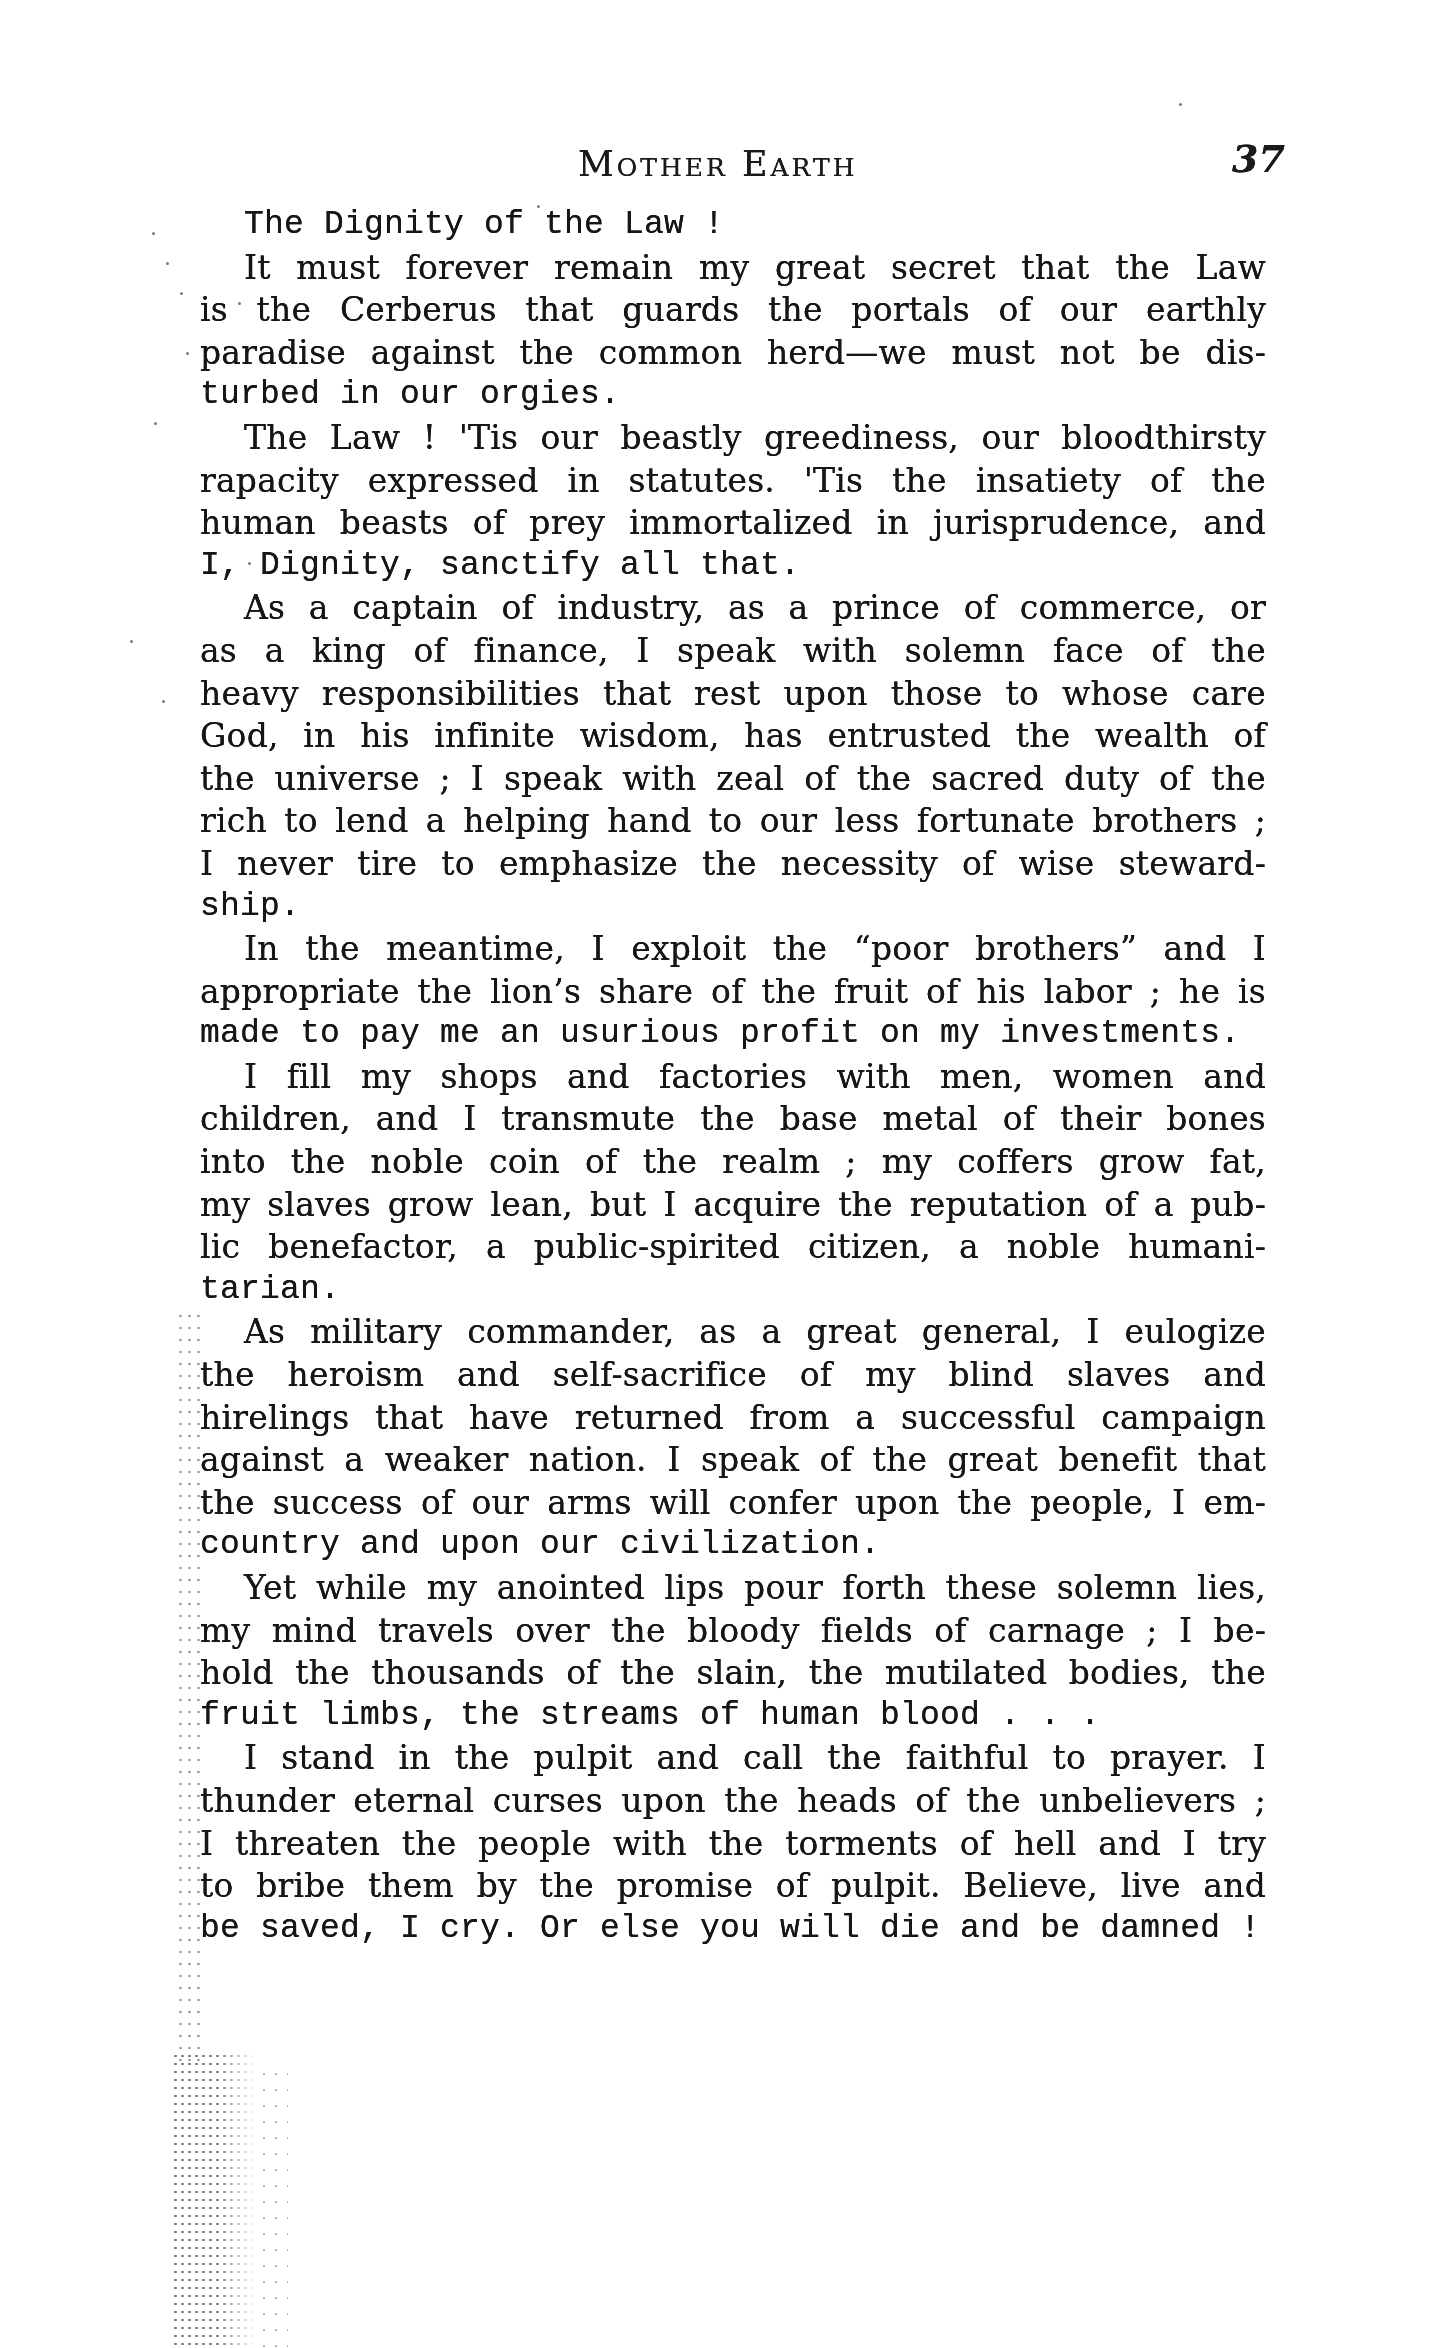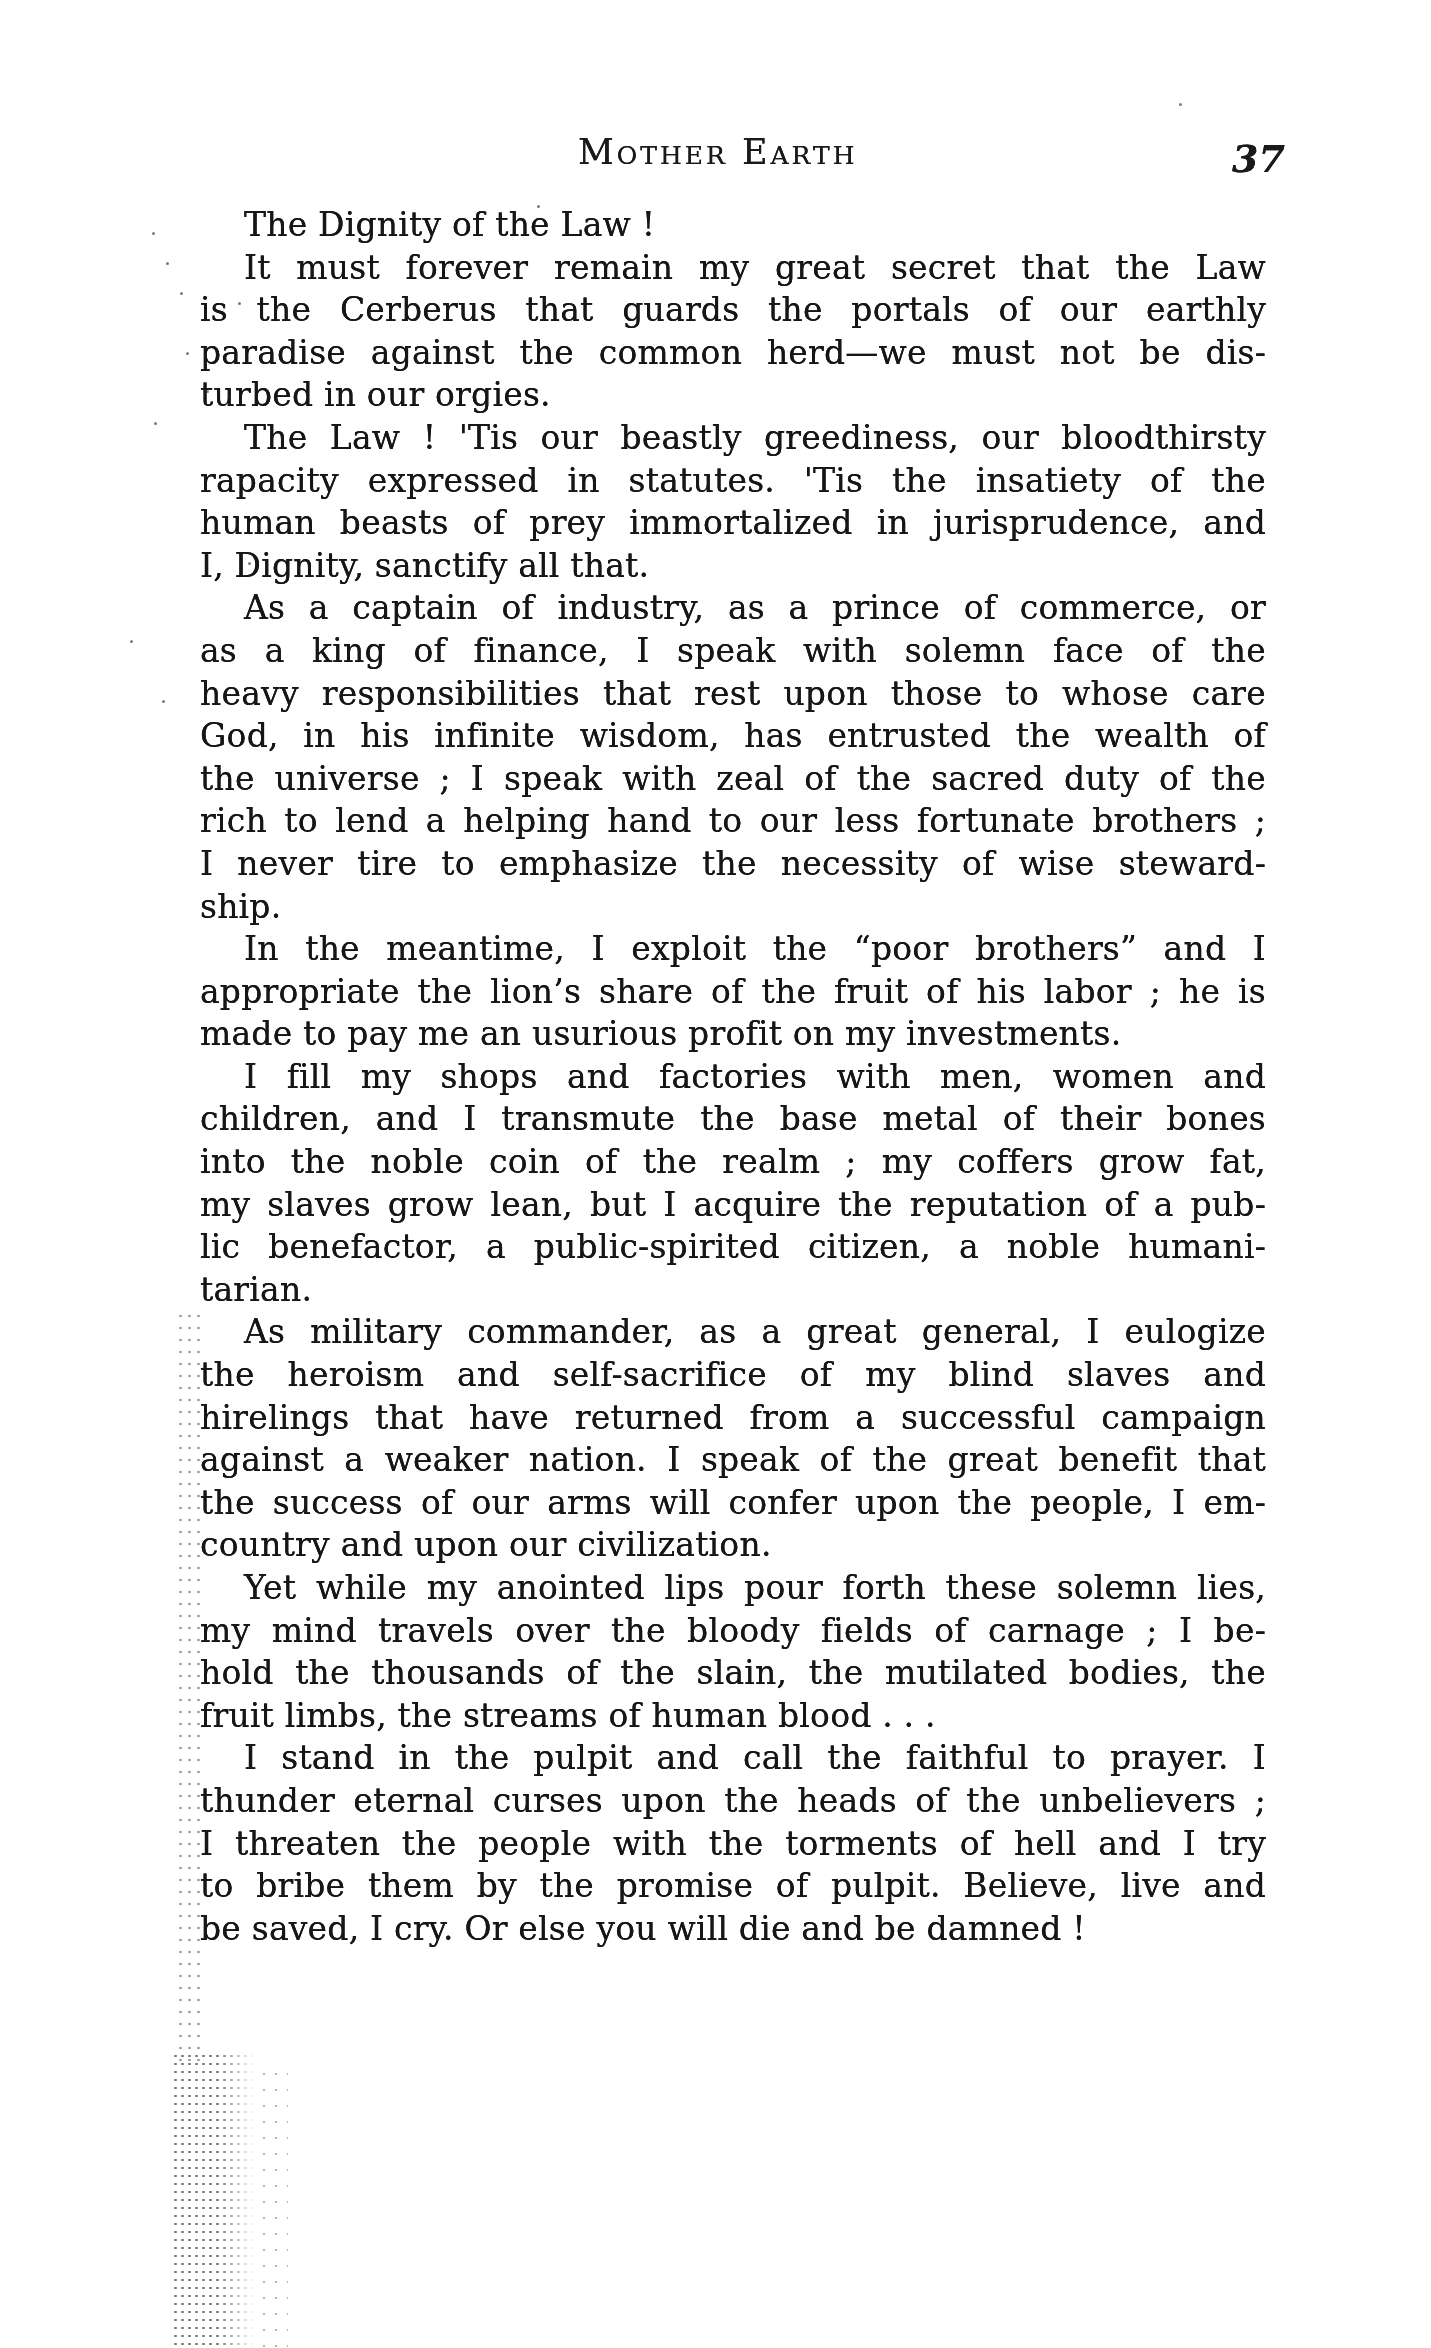--- a/index.html
+++ b/index.html
@@ -3,40 +3,40 @@
 <meta charset="utf-8">
 <style>
   html,body{margin:0;padding:0;background:#ffffff;}
   body{
     width:1431px;height:2348px;position:relative;overflow:hidden;
     font-family:"DejaVu Serif", serif;color:#161616;
   }
   .scan-page{position:absolute;inset:0;background:#ffffff;}
 
   .running-title{
-    position:absolute;left:578px;top:132px;
+    position:absolute;left:578px;top:144px;
     font-variant:small-caps;font-size:35px;letter-spacing:3px;
     color:#1a1a1a;text-shadow:0 0 .6px #1a1a1a;
     white-space:nowrap;
   }
   .page-number{
     position:absolute;left:1232px;top:136px;
     font-style:italic;font-size:38px;color:#1a1a1a;
     text-shadow:0 0 .6px #1a1a1a;
     font-weight:bold;
   }
 
   .body-text{
     position:absolute;left:200px;top:204px;width:1066px;
     font-size:33px;line-height:42.6px;letter-spacing:.2px;
     text-shadow:0 0 .55px #161616;
   }
   .line{white-space:normal;}
   .line.justify{text-align:justify;text-align-last:justify;}
-  .line.lastline{text-align:left;}
+  .line.lastline{text-align:left;font-family:Liberation Mono, monospace;}
   .line.firstline{text-indent:44px;}
 
   
   .noise{position:absolute;pointer-events:none;}
   .noise-a{
     left:176px;top:1310px;width:26px;height:755px;opacity:.45;
     background-image:radial-gradient(circle,#2b2b2b 1px,transparent 1.6px);
     background-size:9px 12px;
   }
   .noise-b{

